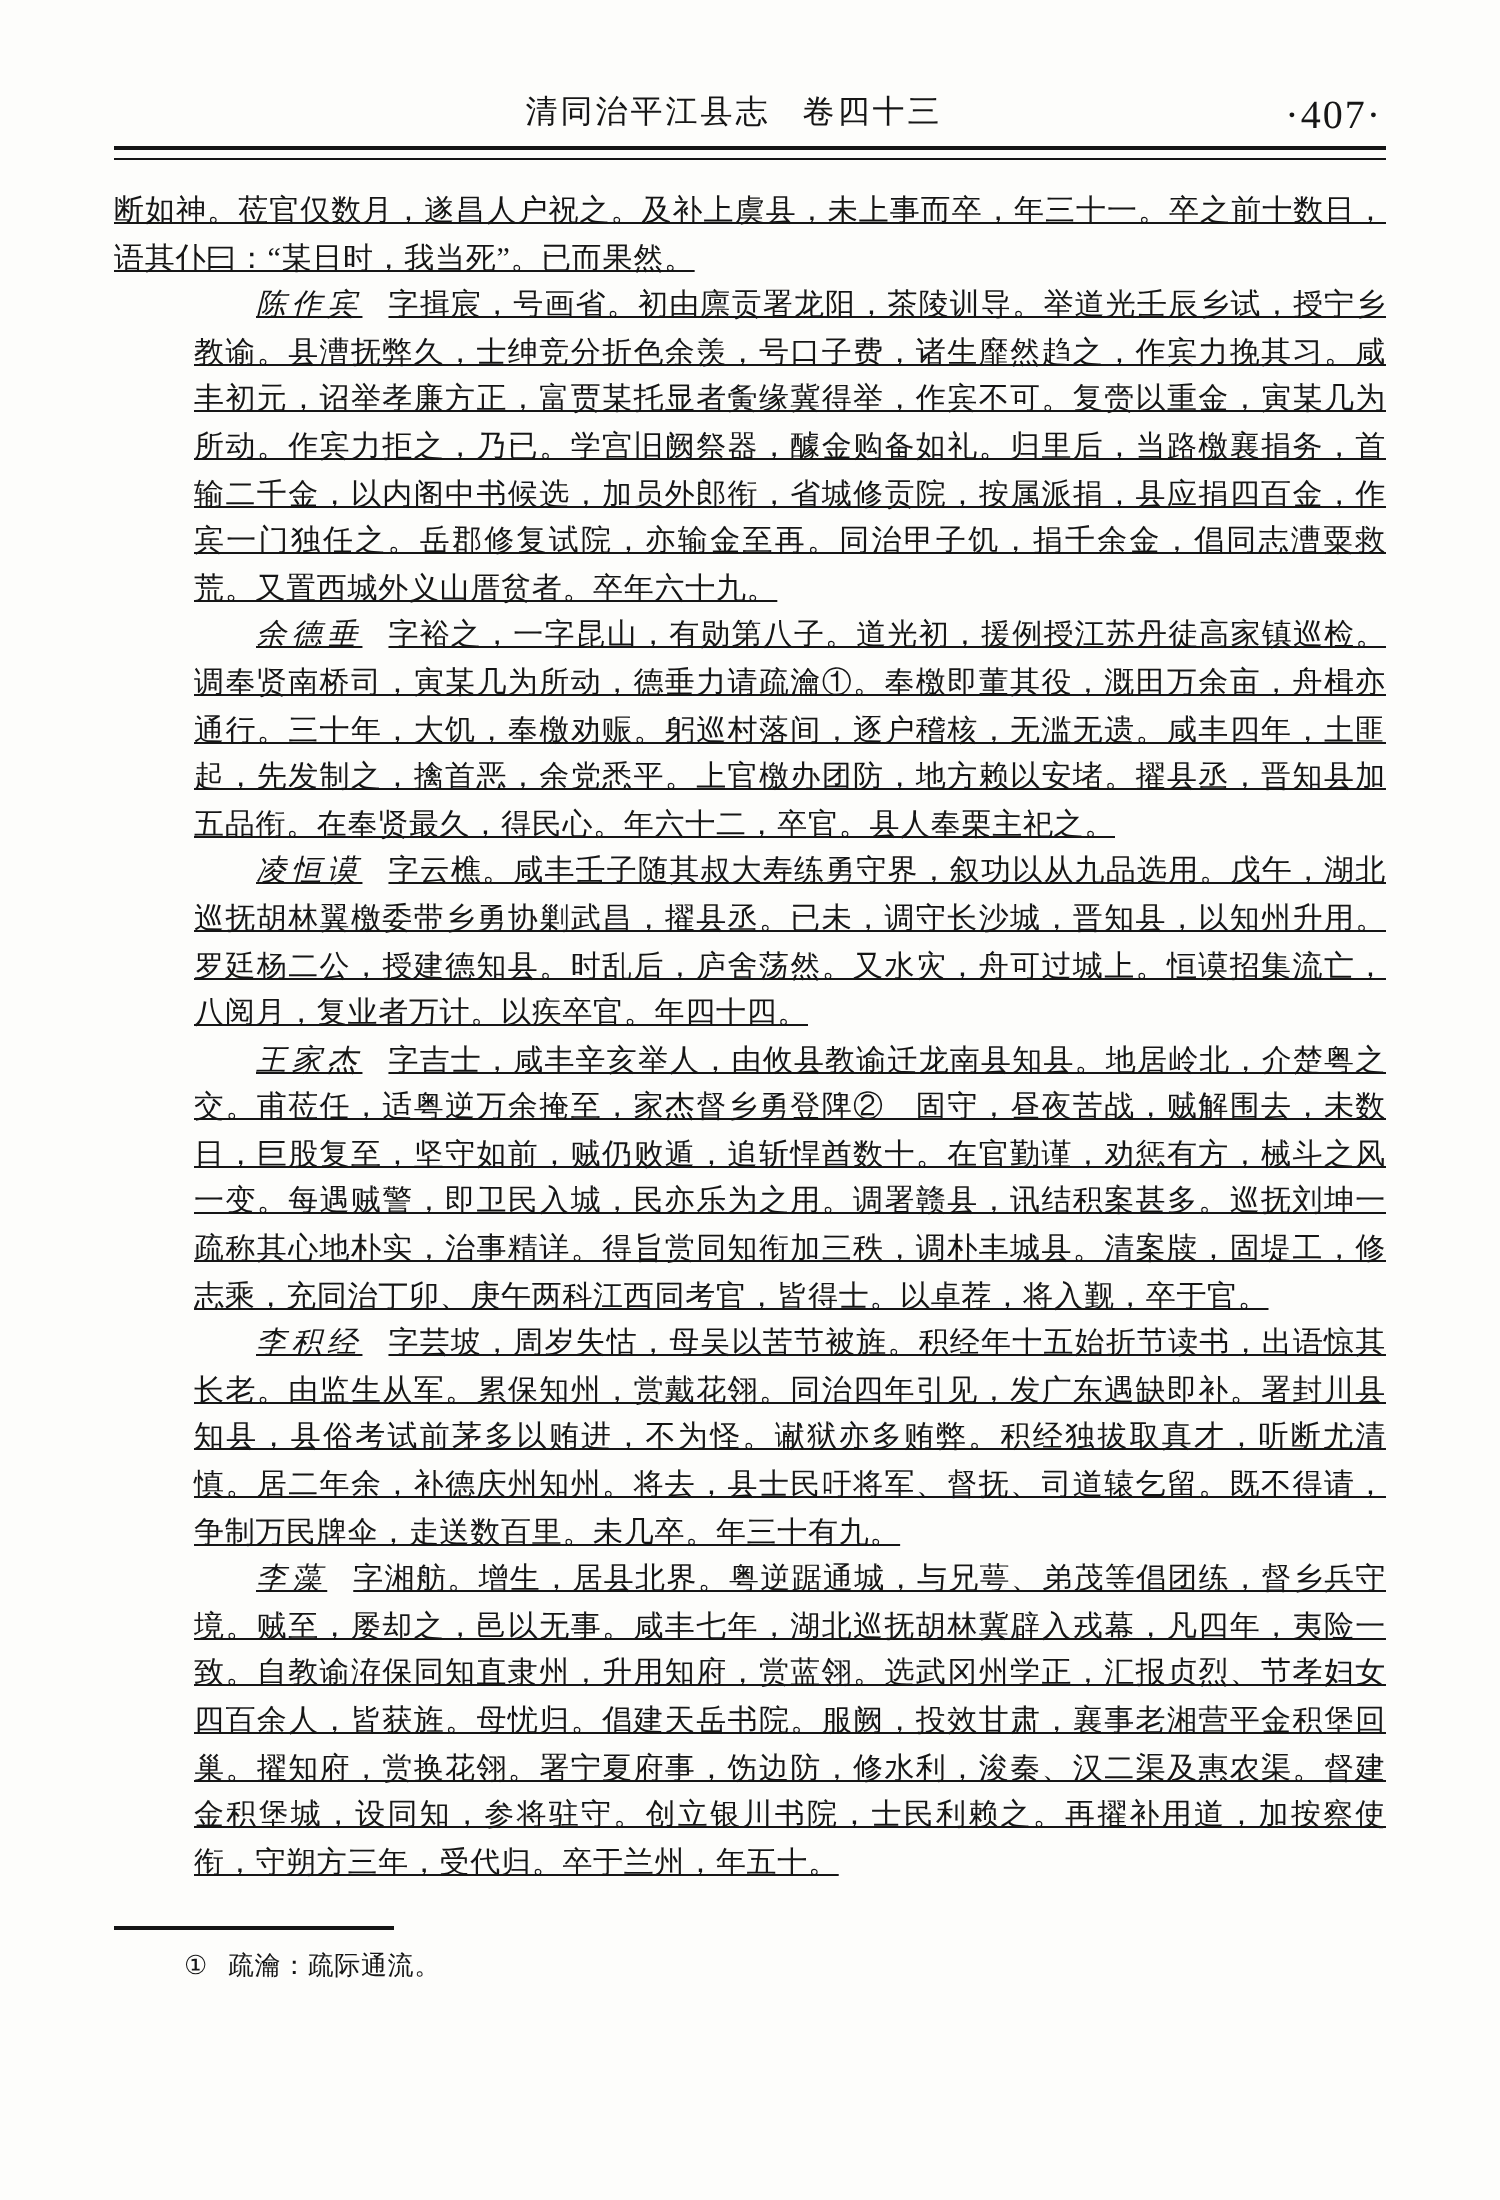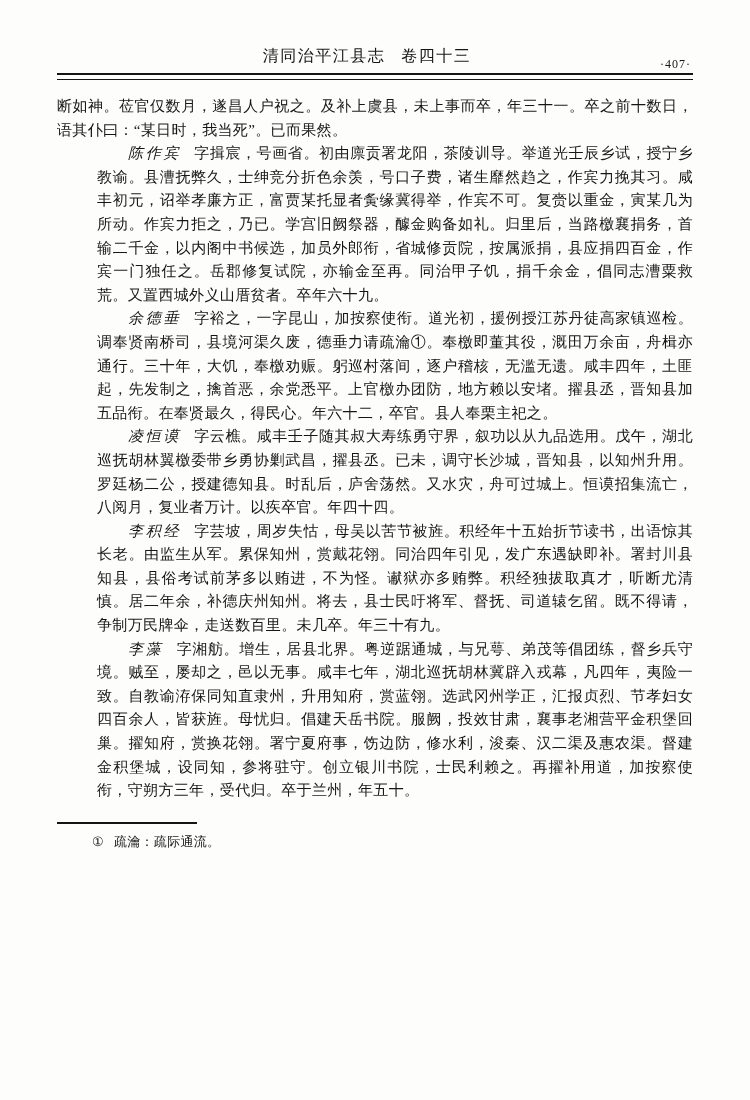--- a/index.html
+++ b/index.html
@@ -13,34 +13,35 @@
     color: #161616;
     overflow: hidden;
   }
   .hdr { position: relative; height: 20px; }
   .hdr-title {
     position: absolute; left: 0; right: 16px;
     text-align: center; font-size: 16px; letter-spacing: 1.5px;
     white-space: nowrap;
   }
   .hdr-volume { margin-left: 16px; }
-  .hdr-pagenum { position: absolute; right: 2px; top: 11px; font-size: 12px; letter-spacing: 1px; }
+  .hdr-pagenum { position: absolute; right: 2px; top: 1px; font-size: 20px; letter-spacing: 1px; }
   .double-rule {
     margin-top: 7px; height: 4px;
     border-top: 2.5px solid #151515;
     border-bottom: 1.5px solid #151515;
   }
   .content {
     margin-top: 15px;
     font-size: 15px;
     line-height: 23.6px;
     letter-spacing: 0.35px;
     text-align: justify;
     text-justify: inter-character;
     word-break: break-all;
+    text-decoration: underline;
   }
   .para { margin: 0; }
   .para.indent { text-indent: 31px; margin-left: 40px; }
   .person-name { font-style: italic; letter-spacing: 2.5px; margin-right: 13px; }
   .footnotes { margin-top: 19px; }
   .fn-divider { width: 140px; border-top: 2px solid #151515; margin: 0 0 9px 0; }
   .fn-item { font-size: 13px; line-height: 18.5px; padding-left: 35px; letter-spacing: 0.3px; }
   .fn-marker { margin-right: 10px; }
 </style>
 </head>
@@ -54,22 +55,23 @@
     </div>
     <span class="hdr-pagenum">·407·</span>
   </div>
 
   <div class="double-rule"></div>
 
   <div class="content">
     <div id="paragraph-list">
         <p class="para"><span>断如神。莅官仅数月，遂昌人户祝之。及补上虞县，未上事而卒，年三十一。卒之前十数日，语其仆曰：“某日时，我当死”。已而果然。</span></p>
         <p class="para indent"><span class="person-name">陈作宾</span><span>字揖宸，号画省。初由廪贡署龙阳，茶陵训导。举道光壬辰乡试，授宁乡教谕。县漕抚弊久，士绅竞分折色余羡，号口子费，诸生靡然趋之，作宾力挽其习。咸丰初元，诏举孝廉方正，富贾某托显者夤缘冀得举，作宾不可。复赍以重金，寅某几为所动。作宾力拒之，乃已。学宫旧阙祭器，醵金购备如礼。归里后，当路檄襄捐务，首输二千金，以内阁中书候选，加员外郎衔，省城修贡院，按属派捐，县应捐四百金，作宾一门独任之。岳郡修复试院，亦输金至再。同治甲子饥，捐千余金，倡同志漕粟救荒。又置西城外义山厝贫者。卒年六十九。</span></p>
-        <p class="para indent"><span class="person-name">余德垂</span><span>字裕之，一字昆山，加按察使衔。道光初，援例授江苏丹徒高家镇巡检。调奉贤南桥司，县境河渠久废，德垂力请疏瀹①。奉檄即董其役，溉田万余亩，舟楫亦通行。三十年，大饥，奉檄劝赈。躬巡村落间，逐户稽核，无滥无遗。咸丰四年，土匪起，先发制之，擒首恶，余党悉平。上官檄办团防，地方赖以安堵。擢县丞，晋知县加五品衔。在奉贤最久，得民心。年六十二，卒官。县人奉栗主祀之。</span></p>
+        <p class="para indent"><span class="person-name">余德垂</span><span>字裕之，一字昆山，有勋第八子。道光初，援例授江苏丹徒高家镇巡检。调奉贤南桥司，寅某几为所动，德垂力请疏瀹①。奉檄即董其役，溉田万余亩，舟楫亦通行。三十年，大饥，奉檄劝赈。躬巡村落间，逐户稽核，无滥无遗。咸丰四年，土匪起，先发制之，擒首恶，余党悉平。上官檄办团防，地方赖以安堵。擢县丞，晋知县加五品衔。在奉贤最久，得民心。年六十二，卒官。县人奉栗主祀之。</span></p>
         <p class="para indent"><span class="person-name">凌恒谟</span><span>字云樵。咸丰壬子随其叔大寿练勇守界，叙功以从九品选用。戊午，湖北巡抚胡林翼檄委带乡勇协剿武昌，擢县丞。已未，调守长沙城，晋知县，以知州升用。罗廷杨二公，授建德知县。时乱后，庐舍荡然。又水灾，舟可过城上。恒谟招集流亡，八阅月，复业者万计。以疾卒官。年四十四。</span></p>
+        <p class="para indent"><span class="person-name">王家杰</span><span>字吉士，咸丰辛亥举人，由攸县教谕迁龙南县知县。地居岭北，介楚粤之交。甫莅任，适粤逆万余掩至，家杰督乡勇登陴②　固守，昼夜苦战，贼解围去，未数日，巨股复至，坚守如前，贼仍败遁，追斩悍酋数十。在官勤谨，劝惩有方，械斗之风一变。每遇贼警，即卫民入城，民亦乐为之用。调署赣县，讯结积案甚多。巡抚刘坤一疏称其心地朴实，治事精详。得旨赏同知衔加三秩，调朴丰城县。清案牍，固堤工，修志乘，充同治丁卯、庚午两科江西同考官，皆得士。以卓荐，将入觐，卒于官。</span></p>
         <p class="para indent"><span class="person-name">李积经</span><span>字芸坡，周岁失怙，母吴以苦节被旌。积经年十五始折节读书，出语惊其长老。由监生从军。累保知州，赏戴花翎。同治四年引见，发广东遇缺即补。署封川县知县，县俗考试前茅多以贿进，不为怪。谳狱亦多贿弊。积经独拔取真才，听断尤清慎。居二年余，补德庆州知州。将去，县士民吁将军、督抚、司道辕乞留。既不得请，争制万民牌伞，走送数百里。未几卒。年三十有九。</span></p>
         <p class="para indent"><span class="person-name">李藻</span><span>字湘舫。增生，居县北界。粤逆踞通城，与兄萼、弟茂等倡团练，督乡兵守境。贼至，屡却之，邑以无事。咸丰七年，湖北巡抚胡林冀辟入戎幕，凡四年，夷险一致。自教谕洊保同知直隶州，升用知府，赏蓝翎。选武冈州学正，汇报贞烈、节孝妇女四百余人，皆获旌。母忧归。倡建天岳书院。服阙，投效甘肃，襄事老湘营平金积堡回巢。擢知府，赏换花翎。署宁夏府事，饬边防，修水利，浚秦、汉二渠及惠农渠。督建金积堡城，设同知，参将驻守。创立银川书院，士民利赖之。再擢补用道，加按察使衔，守朔方三年，受代归。卒于兰州，年五十。</span></p>
       </div>
   </div>
 
   <div class="footnotes">
     <div class="fn-divider"></div>
     <div id="footnote-list">
         <div class="fn-item"><span class="fn-marker">①</span><span>疏瀹：疏际通流。</span></div>
       </div>

